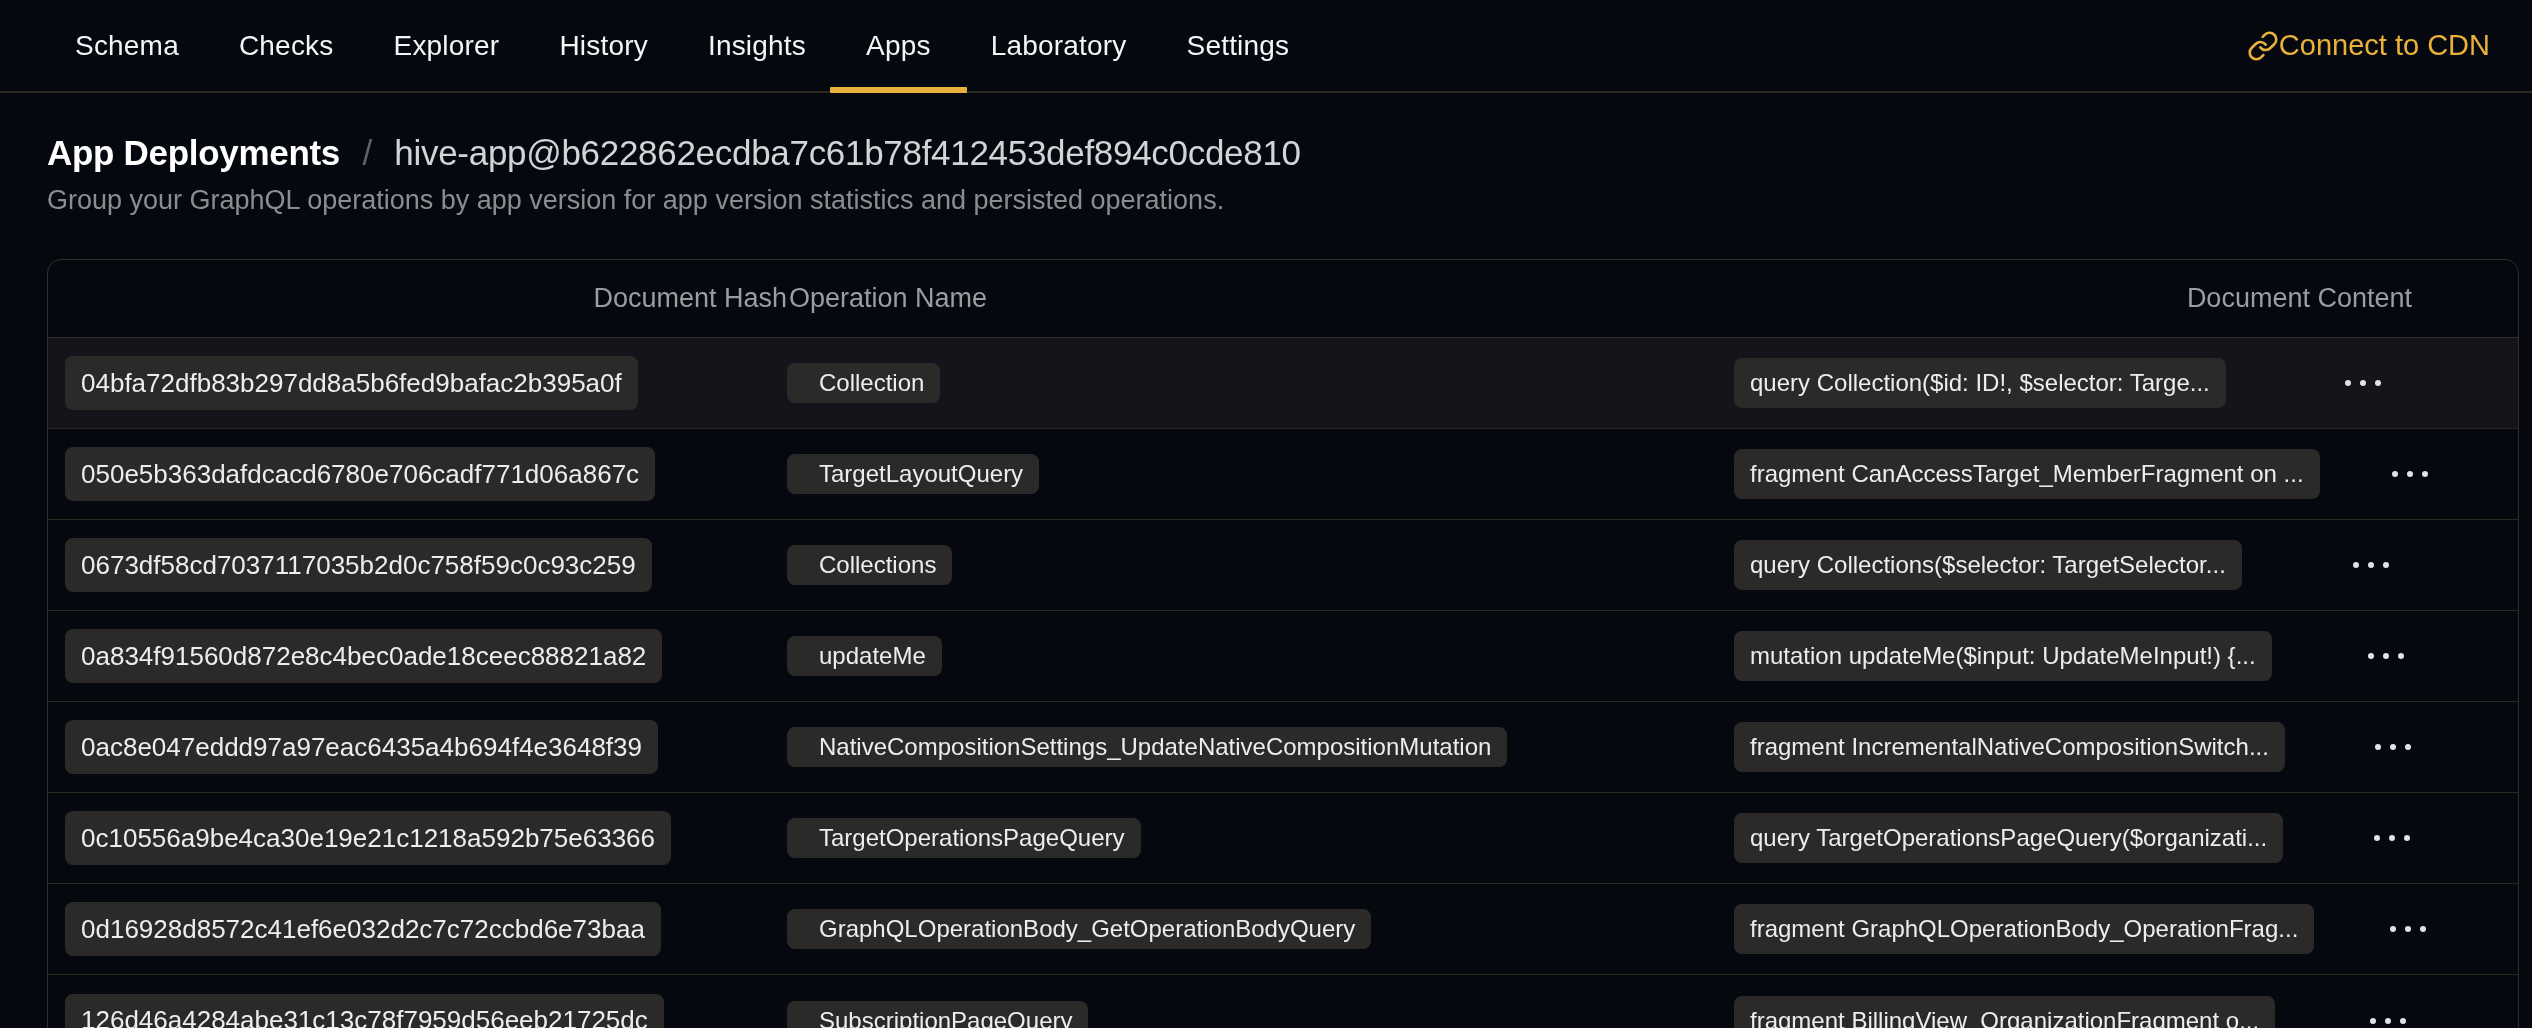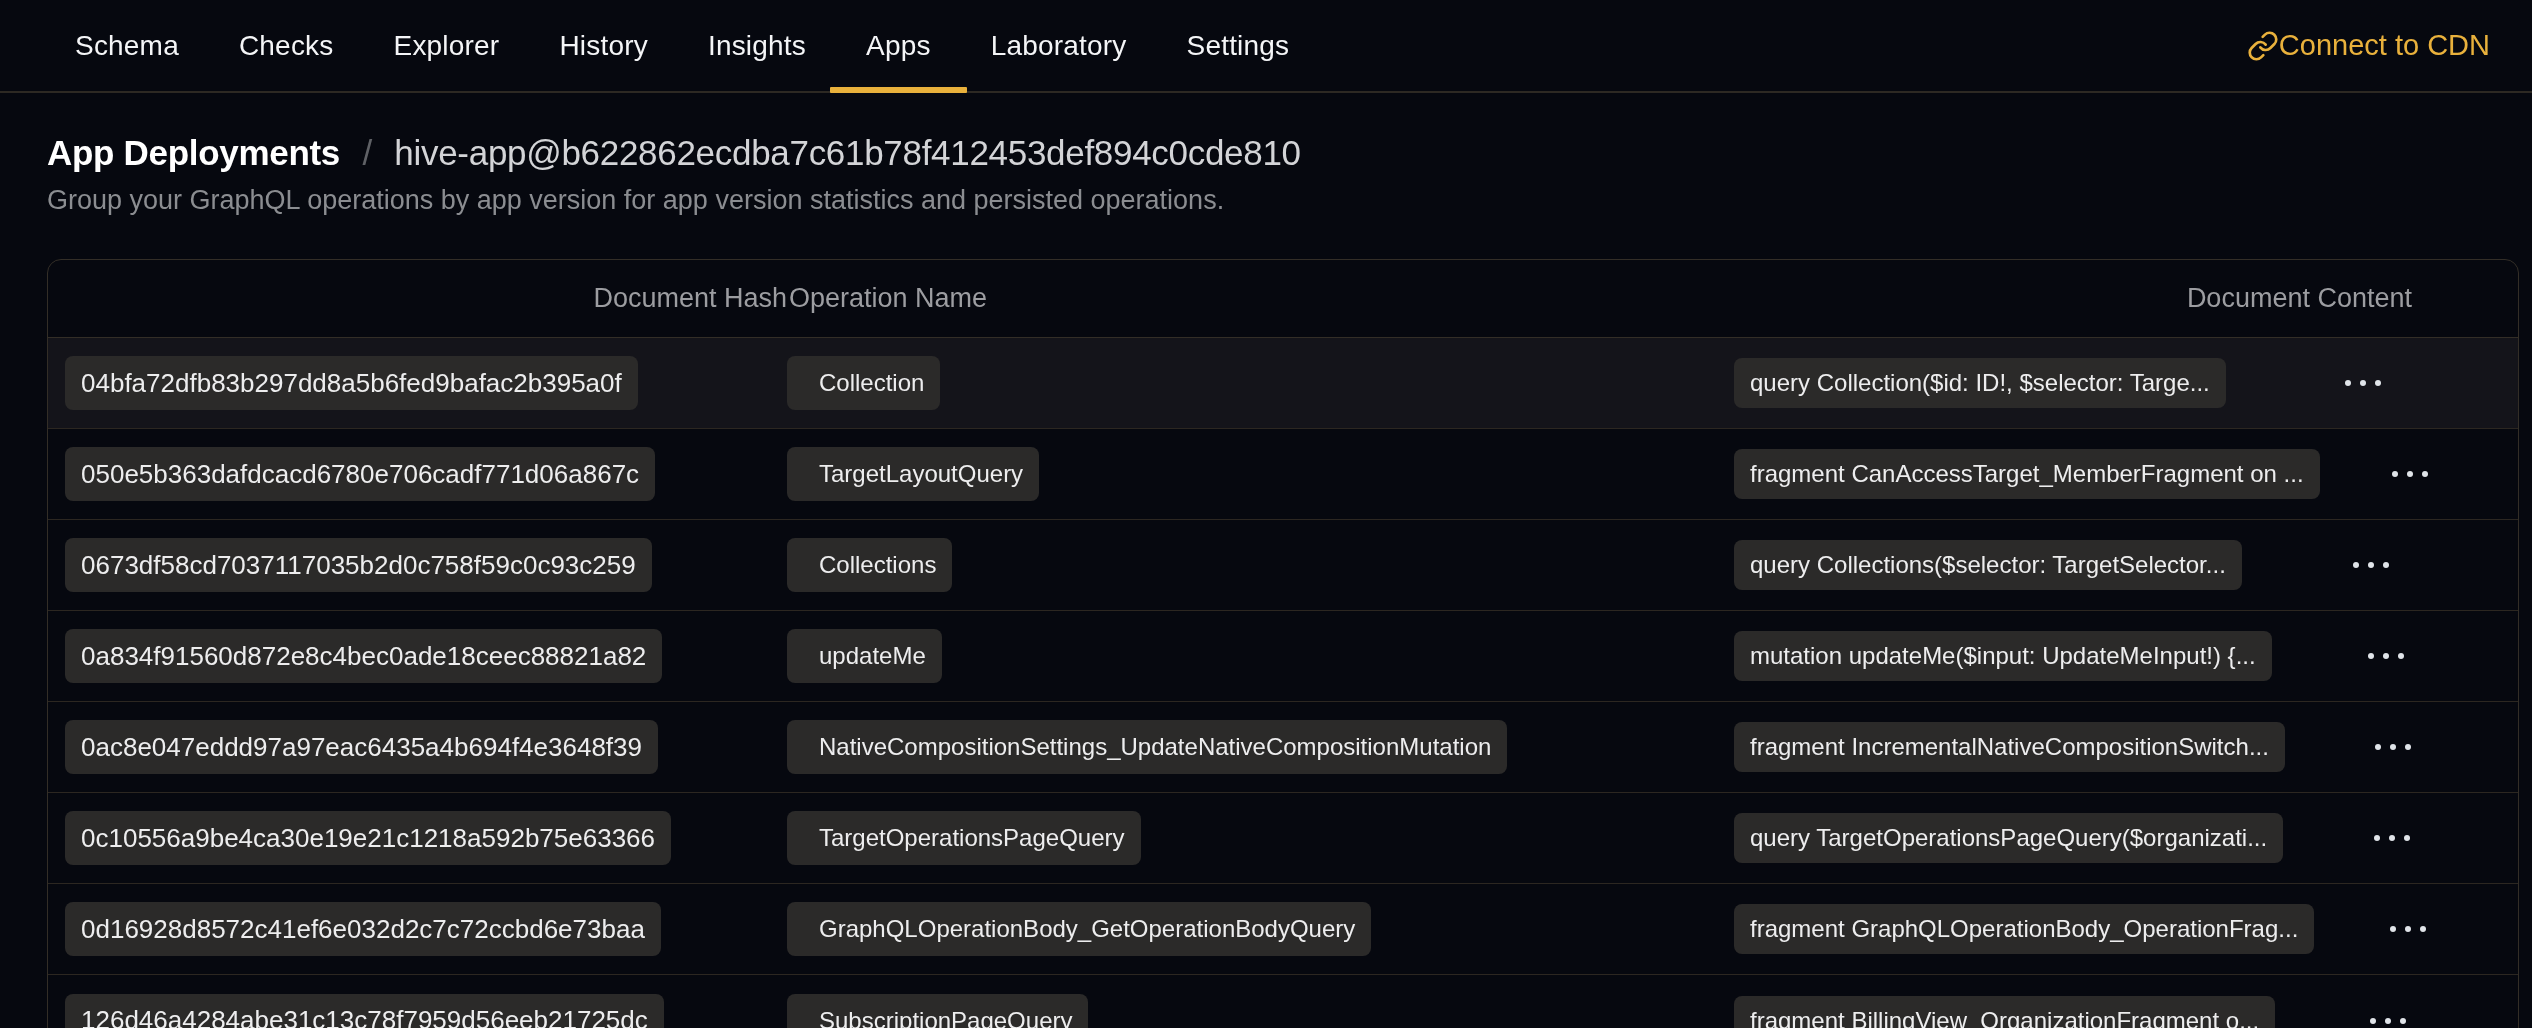--- a/index.html
+++ b/index.html
@@ -87,21 +87,21 @@
   .chip {
     display:inline-flex; align-items:center;
     background:var(--chip-bg, #2b2a29);
     color:#ededee;
     border-radius:8px;
     padding:0 16px;
     font-family:Liberation Sans, sans-serif;
     white-space:nowrap;
   }
   .chip-hash    { height:54px; font-size:26px; }
-  .chip-op      { height:54px; font-size:24px;padding-left:32px; }
+  .chip-op      { height:40px; font-size:24px;padding-left:32px; }
   .chip-content { height:50px; font-size:24px; overflow:hidden; }
 
   .menu-btn {
     flex:1; height:50px;
     display:flex; align-items:center; justify-content:center; gap:9px;
     background:none; border:none; cursor:pointer;
   }
   .menu-btn .dot { width:6px; height:6px; border-radius:50%; background:#e0e4e9; }
 </style>
 </head>

